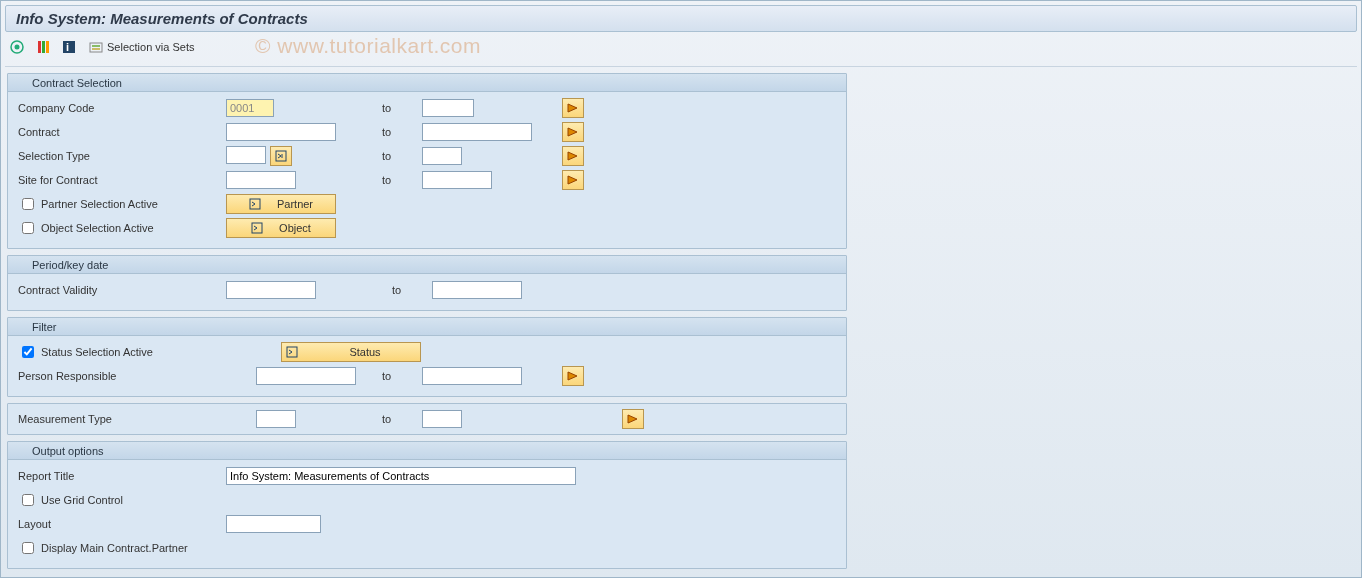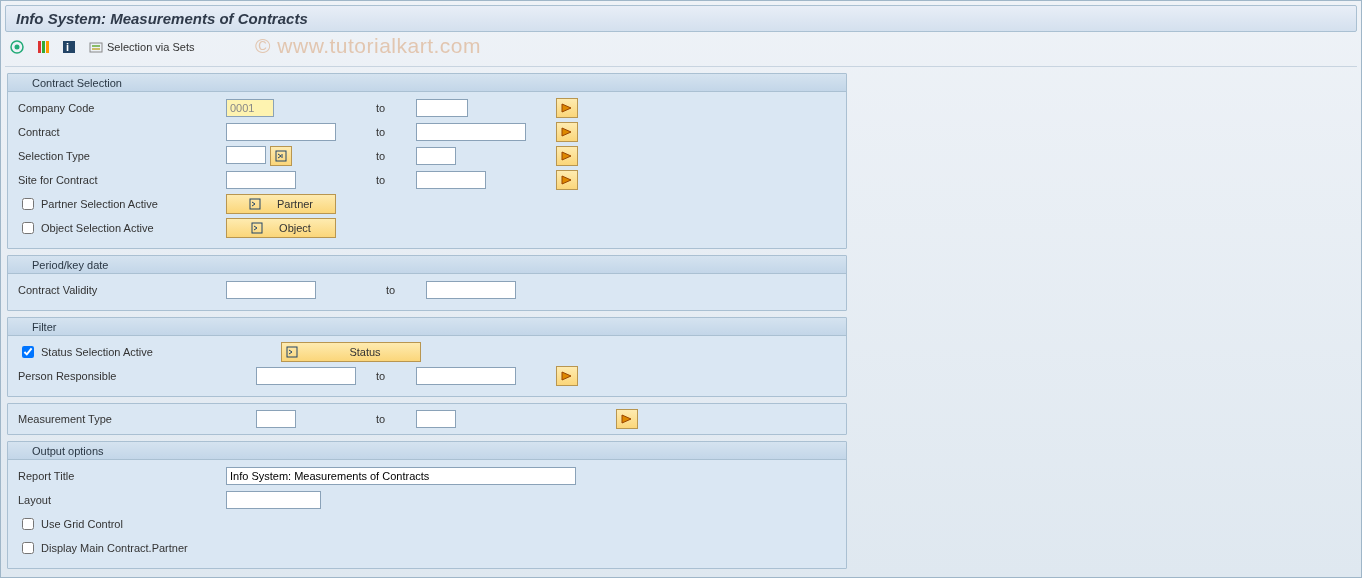--- a/index.html
+++ b/index.html
@@ -82,21 +82,21 @@
     height: 24px;
   }
   .label-cell {
     width: 210px;
     padding-left: 2px;
     display:flex;
     align-items:center;
     gap:4px;
   }
   .from-cell { width: 150px; }
-  .to-label { width: 40px; }
+  .to-label { width: 40px; margin-left: 6px; }
   .to-cell { width: 140px; }
   .arrow-cell { width: 40px; }
   input[type=text] {
     border: 1px solid #8aa2b8;
     background: #fff;
     height: 18px;
     padding: 1px 3px;
     font-size: 11px;
   }
   .in-sm { width: 52px; }
@@ -316,30 +316,30 @@
     </div>
 
     <div class="group w840" style="margin-top:0">
       <div class="group-header">Output options</div>
       <div class="group-body">
         <div class="row">
           <div class="label-cell">Report Title</div>
           <div><input type="text" class="in-xl" value="Info System: Measurements of Contracts" style=""></div>
         </div>
         <div class="row">
-          <div class="label-cell">Layout</div>
-          <div><input type="text" class="in-md" style="width: 95px;"></div>
-        </div>
-        <div class="row">
           <div class="label-cell">
             <input type="checkbox" class="chk" style="">
             <span>Use Grid Control</span>
           </div>
         </div>
         <div class="row">
+          <div class="label-cell">Layout</div>
+          <div><input type="text" class="in-md" style="width: 95px;"></div>
+        </div>
+        <div class="row">
           <div class="label-cell" style="width:300px">
             <input type="checkbox" class="chk" style="">
             <span>Display Main Contract.Partner</span>
           </div>
         </div>
       </div>
     </div>
 
   </div>
 </div>

